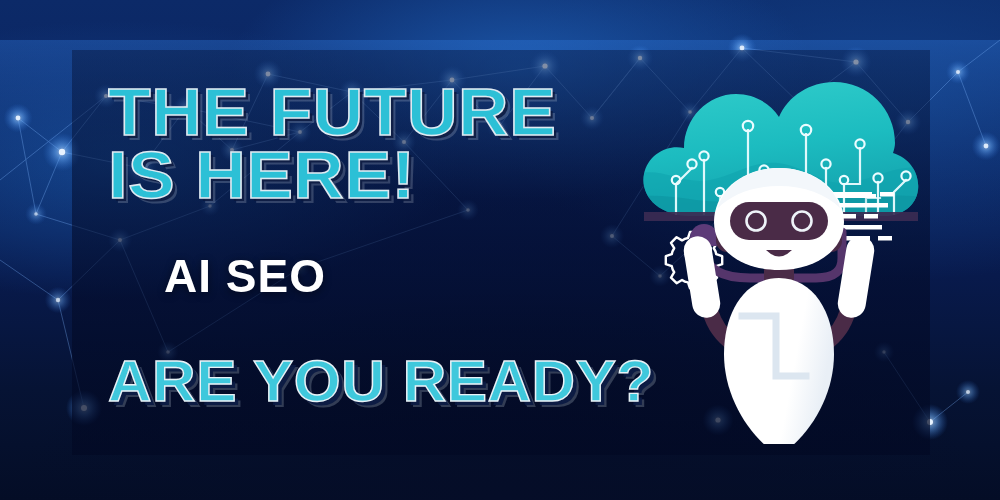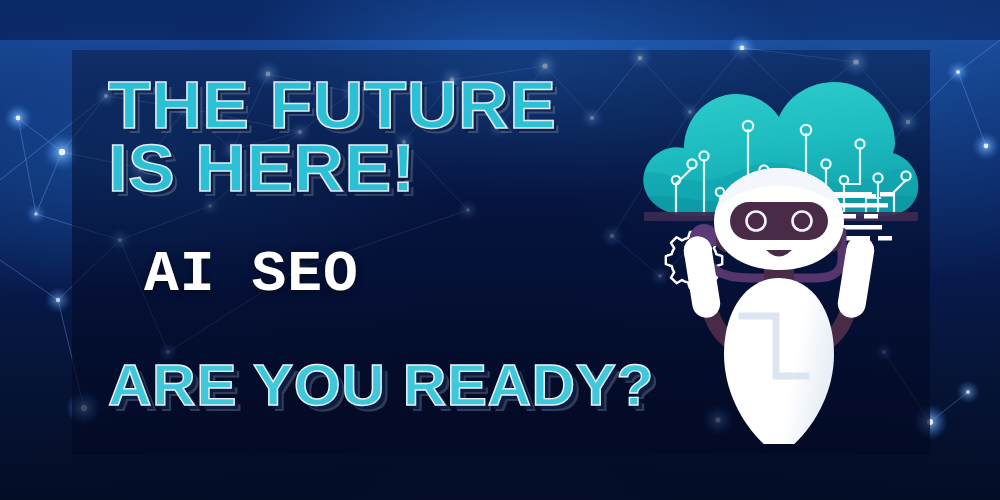--- a/index.html
+++ b/index.html
@@ -18,36 +18,36 @@
   
   .netsvg{position:absolute;inset:0;width:1000px;height:500px;}
 
   
   #panel{
     position:absolute;left:72px;top:50px;width:858px;height:405px;
     background:linear-gradient(180deg,rgba(4,16,52,.42) 0%,rgba(3,12,44,.60) 45%,rgba(2,9,36,.74) 100%);
   }
 
   
-  #copy{position:absolute;left:108px;top:75px;width:600px;}
+  #copy{position:absolute;left:108px;top:82px;width:600px;}
 
   .kicker{
     font-weight:bold;letter-spacing:.5px;line-height:.92;
     color:#2cc0d6;
     -webkit-text-stroke:1.5px #dfeaf2;
     text-shadow:3px 3px 0 rgba(9,24,62,.85), 5px 5px 0 rgba(255,255,255,.18);
     white-space:nowrap;
   }
   #line1{font-size:66px;transform:scaleX(1.06);transform-origin:left center;}
   #line2{font-size:66px;margin-top:2px;transform:scaleX(1.06);transform-origin:left center;}
 
   #subline{
-    margin-top:44px;margin-left:36px;
-    font-size:58px;font-weight:bold;color:#ffffff;letter-spacing:1px;
-    text-shadow:0 2px 8px rgba(0,0,0,.45);white-space:nowrap;font-family:Liberation Mono, monospace;
+    margin-top:44px;margin-left:56px;
+    font-size:46px;font-weight:bold;color:#ffffff;letter-spacing:1px;
+    text-shadow:0 2px 8px rgba(0,0,0,.45);white-space:nowrap;
   }
 
   #cta{
     margin-top:44px;margin-left:0px;
     font-size:58px;font-weight:bold;letter-spacing:.5px;
     color:#3fc8dc;
     -webkit-text-stroke:1.4px #e8f2f7;
     text-shadow:4px 4px 0 rgba(10,26,66,.9), 6px 6px 0 rgba(220,235,245,.22);
     white-space:nowrap;transform:scaleX(1.04);transform-origin:left center;
   }

